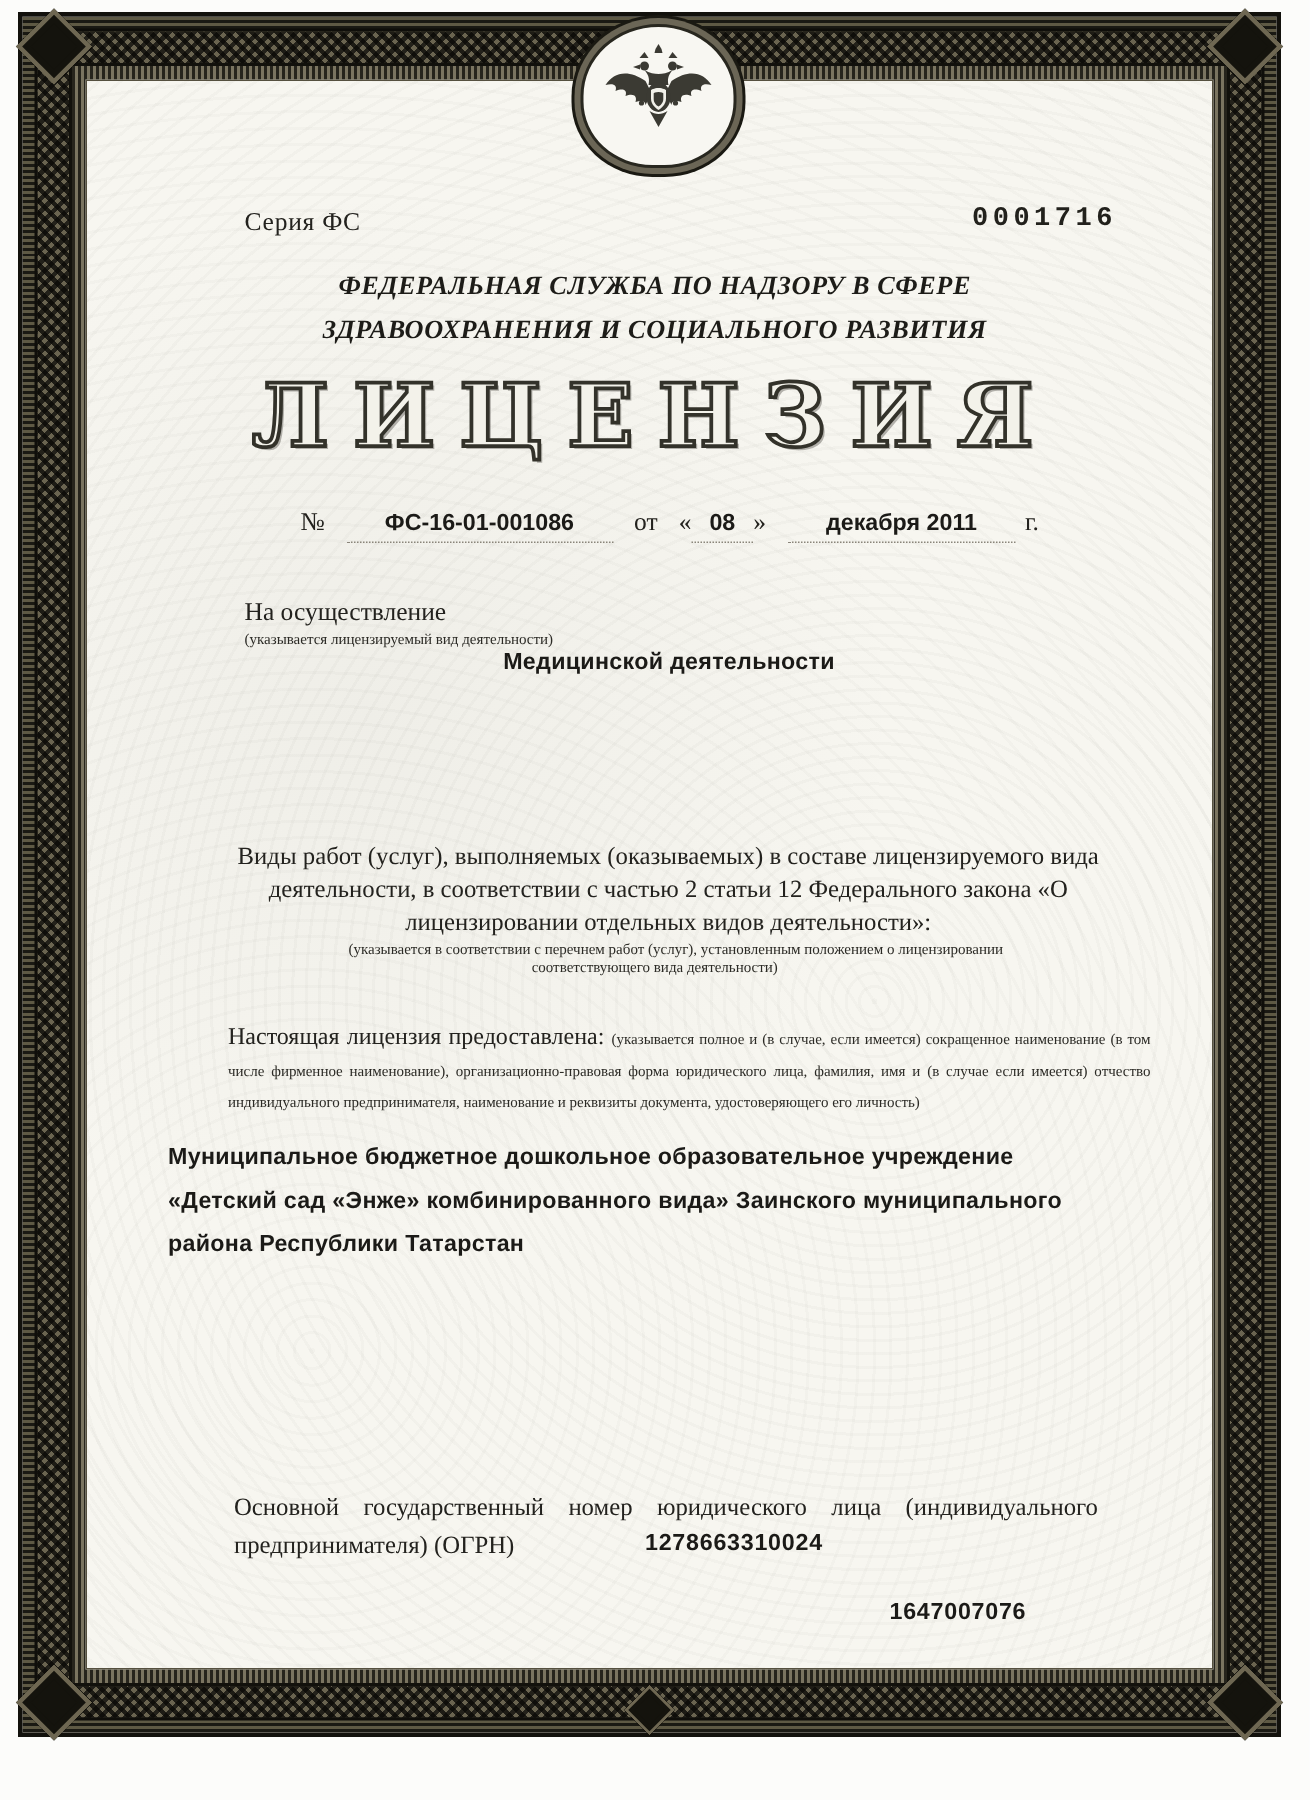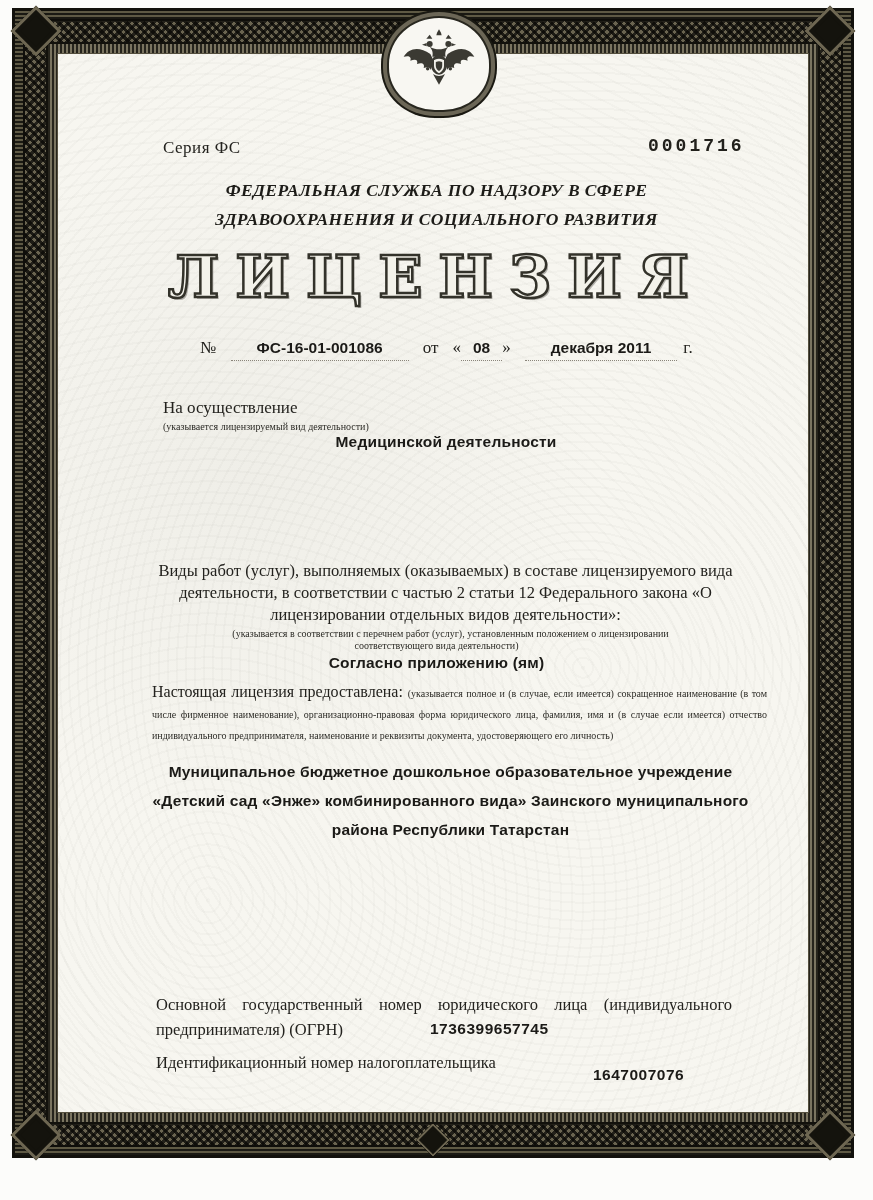--- a/index.html
+++ b/index.html
@@ -63,21 +63,21 @@
     font-size:15.5px;color:#1b1a17;letter-spacing:.2px;}
   .activity-val{left:0;right:0;top:433px;text-align:center;padding-left:19px;}
   .works-par{left:140px;right:122px;top:560px;text-align:center;
     font-size:16.5px;line-height:1.32;}
   .works-cap1{left:0;right:0;top:628px;text-align:center;padding-left:28px;}
   .works-cap2{left:0;right:0;top:640px;text-align:center;}
   .works-val{left:0;right:0;top:654px;text-align:center;}
   .grantee{left:152px;right:106px;top:682px;text-align:justify;
     font-size:16px;line-height:1.3;}
   .grantee .tiny{line-height:1.45;}
-  .names{left:112px;right:84px;top:757px;text-align:center;line-height:29px;}
+  .names{left:112px;right:84px;top:757px;text-align:left;line-height:29px;}
   .ogrn-label{left:156px;top:992px;width:576px;text-align:justify;
     font-size:16.5px;line-height:25px;}
   .ogrn-val{left:430px;top:1020px;letter-spacing:.5px;}
   .inn-label{left:156px;top:1053px;font-size:16.5px;}
   .inn-val{left:593px;top:1066px;letter-spacing:.5px;}
 </style>
 </head>
 <body>
 
 <div class="page">
@@ -141,32 +141,30 @@
     <span style="margin-left:6px">г.</span>
   </div>
 
   <div class="abs intro">На осуществление</div>
   <div class="abs intro-cap tiny">(указывается лицензируемый вид деятельности)</div>
   <div class="abs activity-val value">Медицинской деятельности</div>
 
   <div class="abs works-par">Виды работ (услуг), выполняемых (оказываемых) в составе лицензируемого вида деятельности, в соответствии с частью 2 статьи 12 Федерального закона «О лицензировании отдельных видов деятельности»:</div>
   <div class="abs works-cap1 tiny">(указывается в соответствии с перечнем работ (услуг), установленным положением о лицензировании</div>
   <div class="abs works-cap2 tiny">соответствующего вида деятельности)</div>
-  <div class="abs works-val value">Согласно приложению (ям)</div>
 
   <div class="abs grantee">
     <span>Настоящая лицензия предоставлена:</span>
     <span class="tiny">(указывается полное и (в случае, если имеется) сокращенное наименование (в том числе фирменное наименование), организационно-правовая форма юридического лица, фамилия, имя и (в случае если имеется) отчество индивидуального предпринимателя, наименование и реквизиты документа, удостоверяющего его личность)</span>
   </div>
 
   <div class="abs names value">
     <div>Муниципальное бюджетное дошкольное образовательное учреждение</div>
     <div>«Детский сад «Энже» комбинированного вида» Заинского муниципального</div>
     <div>района Республики Татарстан</div>
   </div>
 
   <div class="abs ogrn-label">Основной государственный номер юридического лица (индивидуального предпринимателя) (ОГРН)</div>
-  <div class="abs ogrn-val value">1736399657745</div>
+  <div class="abs ogrn-val value">1278663310024</div>
 
-  <div class="abs inn-label">Идентификационный номер налогоплательщика</div>
   <div class="abs inn-val value">1647007076</div>
 
 </div>
 
 </body></html>

